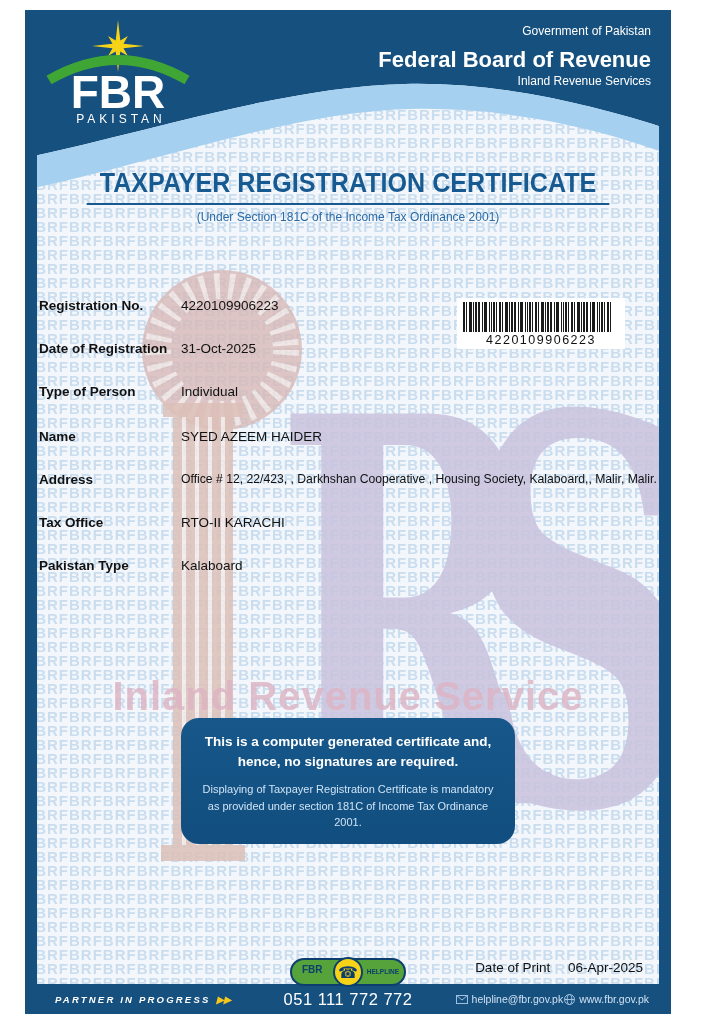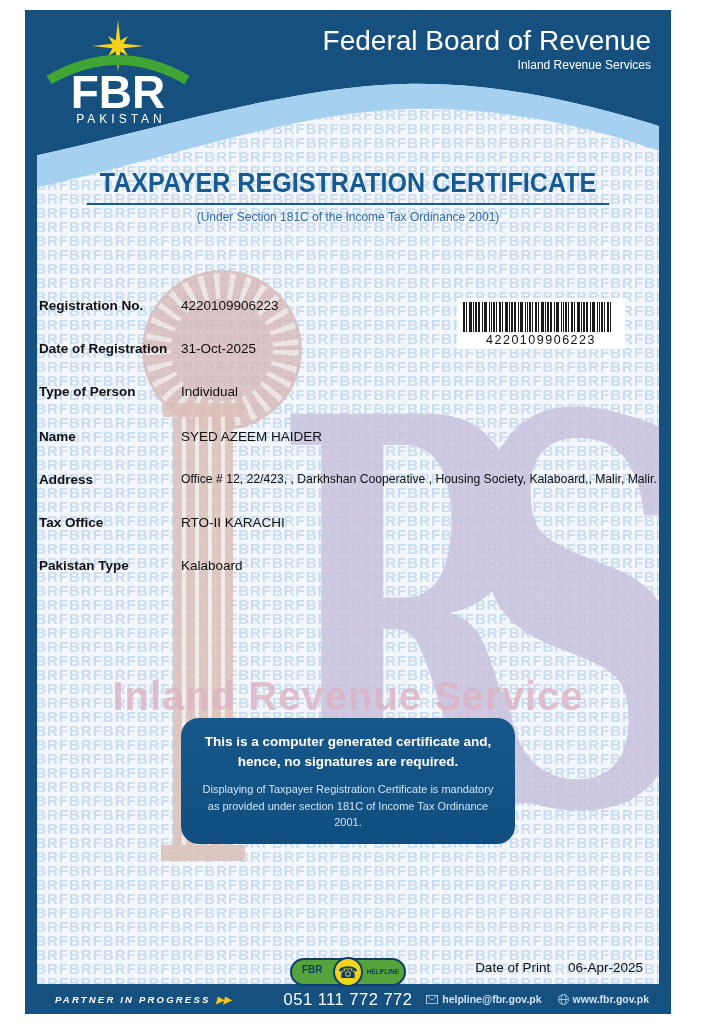--- a/index.html
+++ b/index.html
@@ -23,21 +23,21 @@
   .wm-service{position:absolute;left:0;right:0;top:664px;z-index:1;text-align:center;
     font-size:40px;font-weight:600;color:var(--service_pink);opacity:.8;letter-spacing:1px;}
 
   
   .header-svg{position:absolute;left:0;top:0;z-index:2;}
   .side-border{position:absolute;top:0;bottom:0;width:12px;background:var(--header_blue);z-index:3;}
   .side-border.left{left:0;} .side-border.right{right:0;}
   .logo{position:absolute;left:18px;top:8px;z-index:4;width:160px;height:110px;}
   .header-right{position:absolute;right:20px;top:14px;z-index:4;text-align:right;color:#ffffff;}
   .hr-gov{font-size:12px;}
-  .hr-org{font-size:28px;font-weight:normal;margin-top:1px;}
+  .hr-org{font-size:22px;font-weight:bold;margin-top:9px;}
   .hr-dept{font-size:12px;margin-top:1px;}
 
   
   .title-block{position:absolute;left:0;right:0;top:158px;z-index:4;text-align:center;}
   .title{display:inline-block;font-size:27px;font-weight:800;color:var(--title_blue);
     letter-spacing:0px;transform:scaleX(.93);border-bottom:2px solid var(--title_blue);padding:0 14px 4px 14px;}
   .subtitle{font-size:12px;color:#2a6aa5;margin-top:5px;}
 
   
   .frow{position:absolute;left:14px;right:10px;z-index:4;}
@@ -76,21 +76,21 @@
   .hb-right{position:absolute;right:5px;top:8px;font-size:6.5px;font-weight:bold;color:var(--badge_border);}
   .phone-circle{position:absolute;left:50%;top:50%;transform:translate(-50%,-50%);width:30px;height:30px;
     background:var(--star_yellow);border:2px solid var(--badge_border);border-radius:50%;
     display:flex;align-items:center;justify-content:center;font-size:16px;color:var(--badge_border);box-sizing:border-box;}
 
   .bottom-bar{position:absolute;left:0;right:0;bottom:0;height:30px;background:var(--header_blue);z-index:5;
     display:flex;align-items:center;justify-content:space-between;padding:0 22px 0 30px;box-sizing:border-box;}
   .partner{font-size:9.5px;font-weight:bold;letter-spacing:2.2px;color:#ffffff;white-space:nowrap;font-style:italic;}
   .partner .arrows{color:var(--arrow_yellow);margin-left:6px;letter-spacing:0;}
   .phone-number{position:absolute;left:50%;transform:translateX(-50%);font-size:16.5px;color:#ffffff;letter-spacing:.5px;}
-  .contacts{display:flex;align-items:center;gap:16px;font-size:10.5px;color:var(--footer_text);white-space:nowrap;font-weight:bold;}
+  .contacts{display:flex;align-items:center;gap:1px;font-size:10.5px;color:var(--footer_text);white-space:nowrap;}
   .contact-item{display:flex;align-items:center;gap:4px;}
 </style>
 </head>
 <body>
 
 <div class="page">
   <div class="cert">
 
     <div class="pattern" id="pattern">
         <div>FBRFBRFBRFBRFBRFBRFBRFBRFBRFBRFBRFBRFBRFBRFBRFBRFBRFBRFBRFBRFBRFBRFBRFBRFBRFBRFBRFBRFBRFBRFBRFBRFBRFBRFBRFBRFBRFBRFBRFBRFBRFBRFBRFBRFBRFBRFBRFBRFBRFBRFBRFBRFBRFBRFBRFBRFBRFBRFBRFBR</div>
@@ -185,20 +185,21 @@
     <div class="logo">
       <svg width="160" height="110" viewBox="0 0 160 110">
         <polygon fill="#f6d317" points="75,2 77.3,22.5 84.9,18.1 80.5,25.7 101,28 80.5,30.3 84.9,37.9 77.3,33.5 75,54 72.7,33.5 65.1,37.9 69.5,30.3 49,28 69.5,25.7 65.1,18.1 72.7,22.5"></polygon>
         <path d="M6,62 Q75,22 144,62" stroke="#3fa535" stroke-width="10" fill="none"></path>
         <text x="75" y="90" text-anchor="middle" font-size="46" font-weight="bold" fill="#ffffff" font-family="Liberation Sans, sans-serif">FBR</text>
         <text x="78" y="105" text-anchor="middle" font-size="12" letter-spacing="4" fill="#ffffff" font-family="Liberation Sans, sans-serif">PAKISTAN</text>
       </svg>
     </div>
 
     <div class="header-right">
+      <div class="hr-gov">Government of Pakistan</div>
       <div class="hr-org">Federal Board of Revenue</div>
       <div class="hr-dept">Inland Revenue Services</div>
     </div>
 
     <div class="title-block">
       <div class="title">TAXPAYER REGISTRATION CERTIFICATE</div>
       <div class="subtitle">(Under Section 181C of the Income Tax Ordinance 2001)</div>
     </div>
 
     <div class="frow r1">

